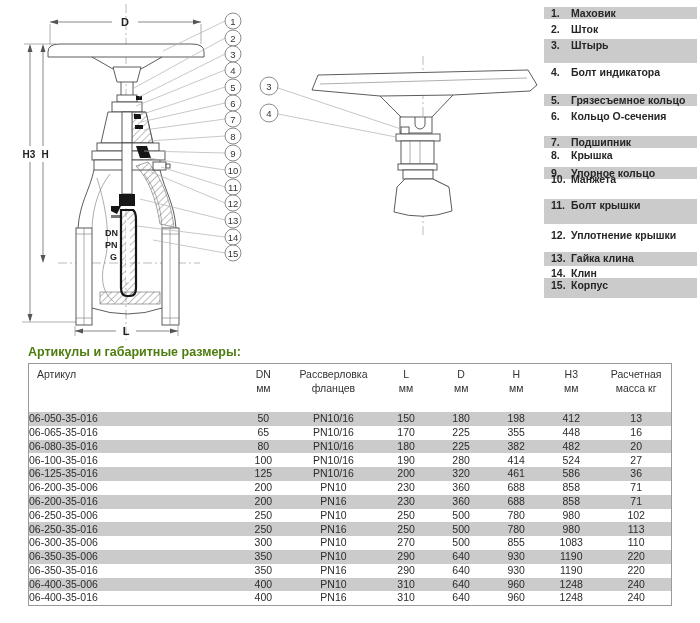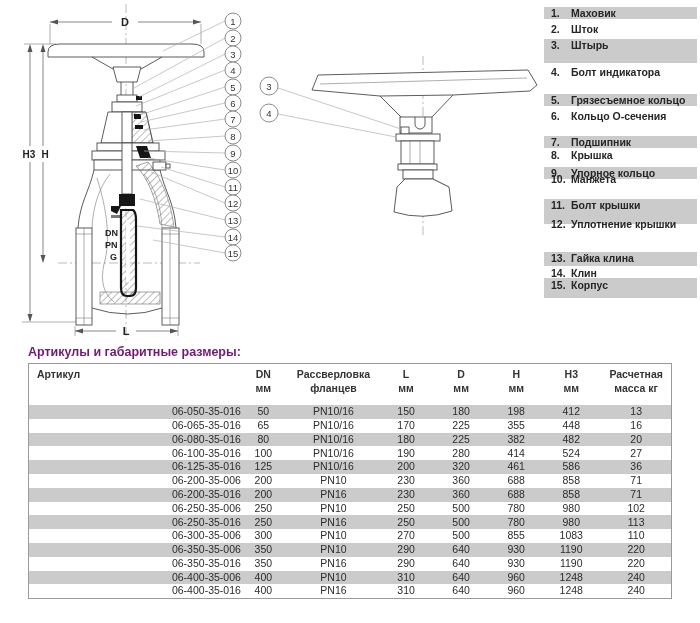--- a/index.html
+++ b/index.html
@@ -29,33 +29,33 @@
   .pl-item{position:absolute;left:0;width:100%;display:flex;align-items:flex-start;
            font-size:10.5px;font-weight:600;color:#262626;line-height:12px}
   .pl-item:nth-child(odd){background:#cbcbcb}
   .pl-num{width:27px;padding-left:7px;flex:none}
   .pl-label{flex:1}
   .pl-1{top:7px;height:12px}   .pl-2{top:23px;height:12px}
   .pl-3{top:39px;height:24px}  .pl-4{top:66px;height:12px}
   .pl-5{top:94px;height:12px}  .pl-6{top:110px;height:12px}
   .pl-7{top:136px;height:12px} .pl-8{top:149px;height:12px}
   .pl-9{top:167px;height:12px} .pl-10{top:173px;height:12px}
-  .pl-11{top:199px;height:25px}.pl-12{top:218px;height:12px}
+  .pl-11{top:199px;height:25px}.pl-12{top:229px;height:12px}
   .pl-13{top:252px;height:14px}.pl-14{top:267px;height:12px}
   .pl-15{top:278px;height:20px;line-height:14px}
 
   
   .table-wrap{position:absolute;left:28px;top:345px;width:644px}
-  .table-title{font-weight:bold;font-size:12.5px;color:#701a75;margin-bottom:4px}
+  .table-title{font-weight:bold;font-size:12.5px;color:#4d7c0f;margin-bottom:4px}
   table{width:100%;border-collapse:collapse;table-layout:fixed;border:1px solid #9a9a9a;font-size:10.5px}
-  thead th{font-weight:bold;color:#333;vertical-align:top;padding-top:3px;padding-bottom:10px;text-align:center}
+  thead th{font-weight:normal;color:#333;vertical-align:top;padding-top:3px;padding-bottom:17px;text-align:center}
   thead th div{line-height:14px}
   thead th:first-child{text-align:left;padding-left:8px}
   tbody td{text-align:center;height:13.8px;line-height:13.5px;padding:0;color:#2c2c2c}
-  tbody td:first-child{text-align:right;}
+  tbody td:first-child{text-align:left;}
   tbody tr:nth-child(odd){background:#cbcbcb}
 </style>
 </head>
 <body>
 
 <svg id="valve-svg" width="250" height="345" viewBox="0 0 250 345">
   <defs>
     <pattern id="h1" width="5" height="5" patternUnits="userSpaceOnUse" patternTransform="rotate(45)">
       <line x1="0" y1="0" x2="0" y2="5" stroke="#5a5a5a" stroke-width="0.8"></line>
     </pattern>

